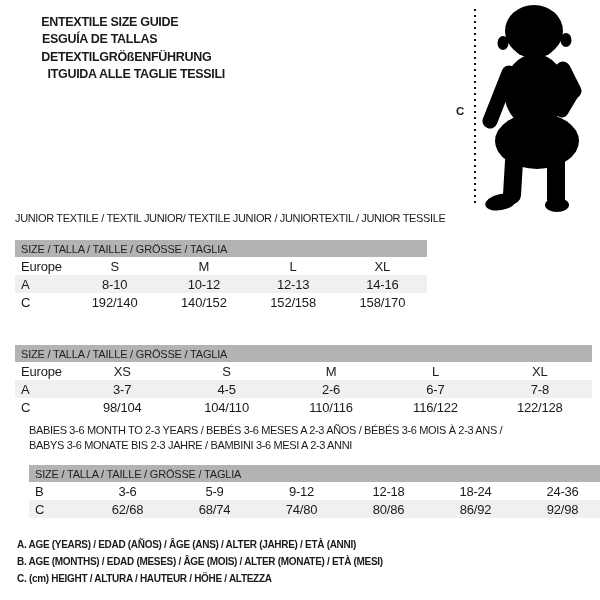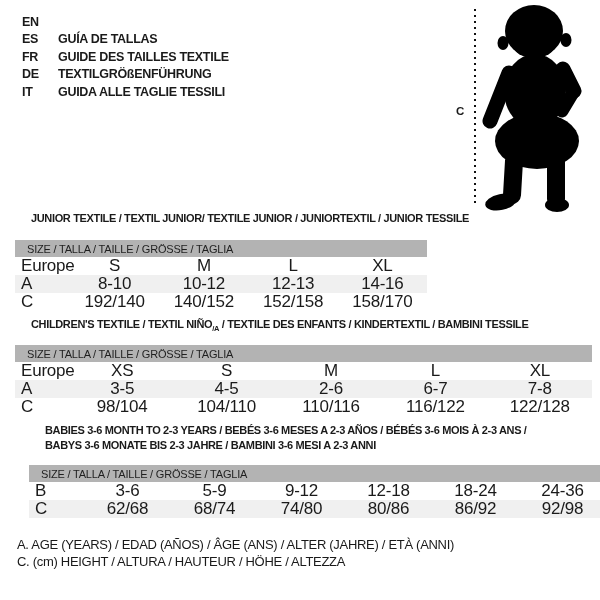--- a/index.html
+++ b/index.html
@@ -9,54 +9,54 @@
     background: #ffffff;
     color: #1a1a1a;
     font-family: "Liberation Sans", sans-serif;
     overflow: hidden;
   }
 
   
   .lang-block { position: absolute; left: 22px; top: 13px; }
   .lang-row { display: flex; height: 17.5px; align-items: center; }
   .lang-code, .lang-label {
-    font-weight: bold; font-size: 12.5px; letter-spacing: -0.3px; white-space: nowrap;
+    font-weight: bold; font-size: 12.5px; letter-spacing: -0.3px; white-space: nowrap; text-align: right;
   }
   .lang-code { width: 36px; }
 
   
   .figure-wrap { position: absolute; left: 0; top: 0; }
   .dotted-line {
     position: absolute; left: 474px; top: 9px; width: 2px; height: 198px;
     background-image: repeating-linear-gradient(to bottom, #111 0 2.5px, transparent 2.5px 6px);
   }
   .height-label {
     position: absolute; left: 456px; top: 105px;
     font-size: 11.5px; font-weight: bold;
   }
   .baby-svg { position: absolute; left: 477px; top: 3px; }
 
   
   .size-table { position: absolute; left: 15px; }
   .table-title {
-    position: absolute; left: 16px; top: 0;
-    font-weight: bold; font-size: 11px; letter-spacing: -0.35px; white-space: nowrap;
+    position: absolute; left: 0; top: 0;
+    font-weight: normal; font-size: 11px; letter-spacing: -0.35px; white-space: nowrap;
   }
   .title-sub { font-size: 7.5px; vertical-align: sub; }
   .size-bar {
     position: absolute; left: 0; width: 100%; height: 17px;
     background: #b3b3b3;
     display: flex; align-items: center;
-    padding-left: 12px; box-sizing: border-box;
+    padding-left: 6px; box-sizing: border-box;
     font-size: 11px; letter-spacing: -0.2px; color: #1f1f1f;
   }
   .t-row {
     position: absolute; left: 0; width: 100%; height: 18px;
     display: flex; align-items: center;
-    font-size: 17px; letter-spacing: -0.2px;
+    font-size: 13px; letter-spacing: -0.2px;
   }
   .t-row.alt { background: #f0f0f0; }
   .row-label { width: 55px; padding-left: 6px; box-sizing: border-box; }
   .cell { flex: 1; text-align: center; }
 
   #table1 { top: 212px; width: 412px; height: 99px; }
   #table1 .size-bar { top: 28px; }
   #table1 .r0 { top: 45px; }
   #table1 .r1 { top: 63px; }
   #table1 .r2 { top: 81px; }
@@ -70,37 +70,34 @@
   #table3 { top: 424px; width: 577px; height: 94px; margin-left: 14px; }
   #table3 .title-l2 { top: 15px; }
   #table3 .size-bar { top: 41px; }
   #table3 .r0 { top: 58px; }
   #table3 .r1 { top: 76px; }
 
   
   .notes { position: absolute; left: 17px; top: 536px; }
   .note-line {
     height: 17.2px; display: flex; align-items: center;
-    font-weight: normal; font-size: 13px; letter-spacing: -0.3px; white-space: nowrap;
+    font-weight: bold; font-size: 10px; letter-spacing: -0.3px; white-space: nowrap;
   }
 </style>
 </head>
 <body>
 
 <div class="lang-block">
   <div class="lang-row">
     <span class="lang-code">EN</span>
+    <span class="lang-label">TEXTILE SIZE GUIDE</span>
   </div>
   <div class="lang-row">
     <span class="lang-code">ES</span>
     <span class="lang-label">GUÍA DE TALLAS</span>
-  </div>
-  <div class="lang-row">
-    <span class="lang-code">FR</span>
-    <span class="lang-label">GUIDE DES TAILLES TEXTILE</span>
   </div>
   <div class="lang-row">
     <span class="lang-code">DE</span>
     <span class="lang-label">TEXTILGRÖßENFÜHRUNG</span>
   </div>
   <div class="lang-row">
     <span class="lang-code">IT</span>
     <span class="lang-label">GUIDA ALLE TAGLIE TESSILI</span>
   </div>
 </div>
@@ -155,33 +152,32 @@
   <div class="t-row r2">
     <span class="row-label">C</span>
     <span class="cell">192/140</span>
     <span class="cell">140/152</span>
     <span class="cell">152/158</span>
     <span class="cell">158/170</span>
   </div>
 </div>
 
 <div class="size-table" id="table2">
-  <div class="table-title"><span>CHILDREN'S TEXTILE / TEXTIL NIÑO</span><span class="title-sub">/A</span><span> / TEXTILE DES ENFANTS / KINDERTEXTIL / BAMBINI TESSILE</span></div>
   <div class="size-bar">SIZE / TALLA / TAILLE / GRÖSSE / TAGLIA</div>
   <div class="t-row r0">
     <span class="row-label">Europe</span>
     <span class="cell">XS</span>
     <span class="cell">S</span>
     <span class="cell">M</span>
     <span class="cell">L</span>
     <span class="cell">XL</span>
   </div>
   <div class="t-row r1 alt">
     <span class="row-label">A</span>
-    <span class="cell">3-5</span>
+    <span class="cell">3-7</span>
     <span class="cell">4-5</span>
     <span class="cell">2-6</span>
     <span class="cell">6-7</span>
     <span class="cell">7-8</span>
   </div>
   <div class="t-row r2">
     <span class="row-label">C</span>
     <span class="cell">98/104</span>
     <span class="cell">104/110</span>
     <span class="cell">110/116</span>
@@ -209,14 +205,15 @@
     <span class="cell">68/74</span>
     <span class="cell">74/80</span>
     <span class="cell">80/86</span>
     <span class="cell">86/92</span>
     <span class="cell">92/98</span>
   </div>
 </div>
 
 <div class="notes">
   <div class="note-line">A. AGE (YEARS) / EDAD (AÑOS) / ÂGE (ANS) / ALTER (JAHRE) / ETÀ (ANNI)</div>
+  <div class="note-line">B. AGE (MONTHS) / EDAD (MESES) / ÂGE (MOIS) / ALTER (MONATE) / ETÀ (MESI)</div>
   <div class="note-line">C. (cm) HEIGHT / ALTURA / HAUTEUR / HÖHE / ALTEZZA</div>
 </div>
 
 </body></html>

